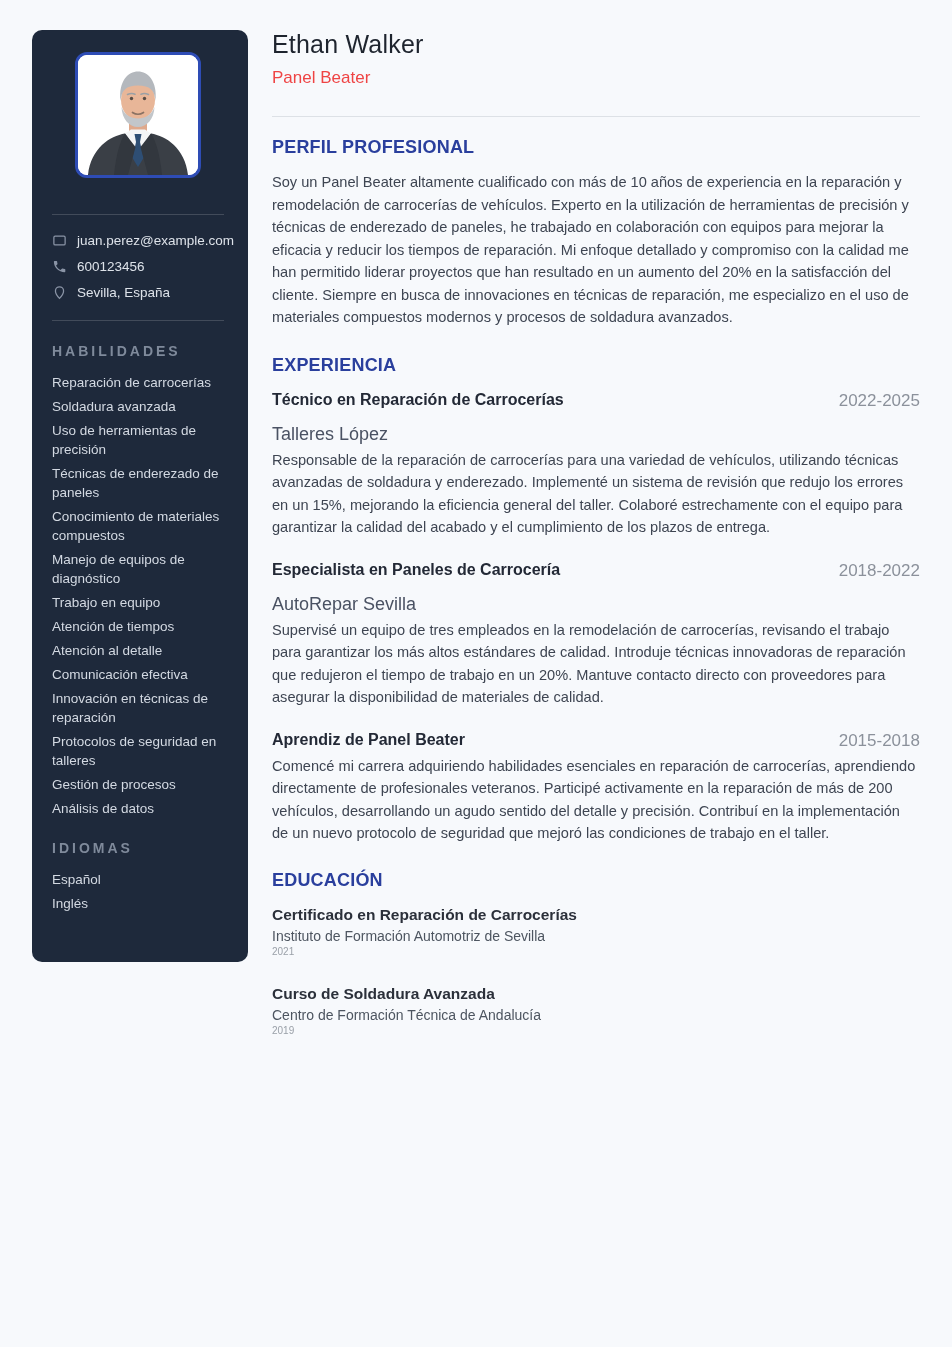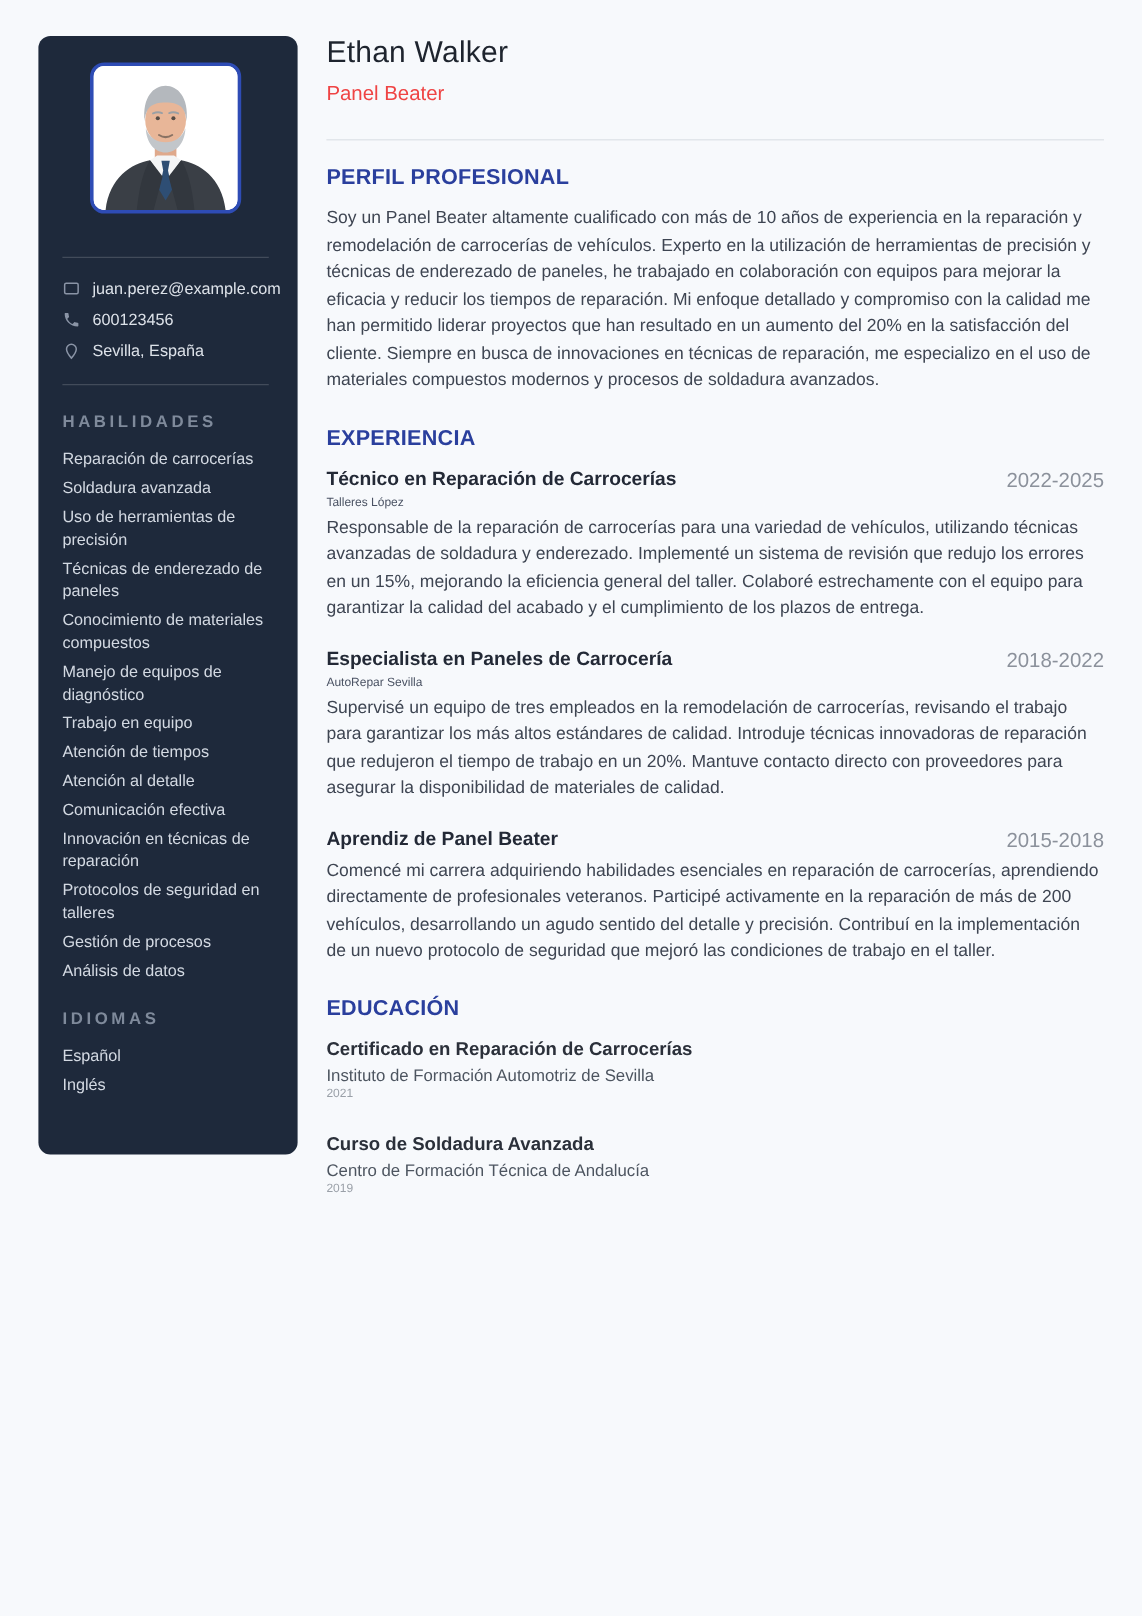--- a/index.html
+++ b/index.html
@@ -111,22 +111,22 @@
     font-size: 16px;
     font-weight: bold;
     color: #232936;
   }
   .job-dates {
     font-size: 17px;
     color: #8b919b;
     white-space: nowrap;
   }
   .job-company {
-    margin-top: 3px;
-    font-size: 10px;
+    margin-top: 13px;
+    font-size: 18px;
     color: #4a5263;
   }
   .job-description {
     margin-top: 4px;
     font-size: 14.6px;
     line-height: 22.5px;
     color: #3e4552;
   }
   .edu { margin-top: 15px; }
   .edu + .edu { margin-top: 28px; }

